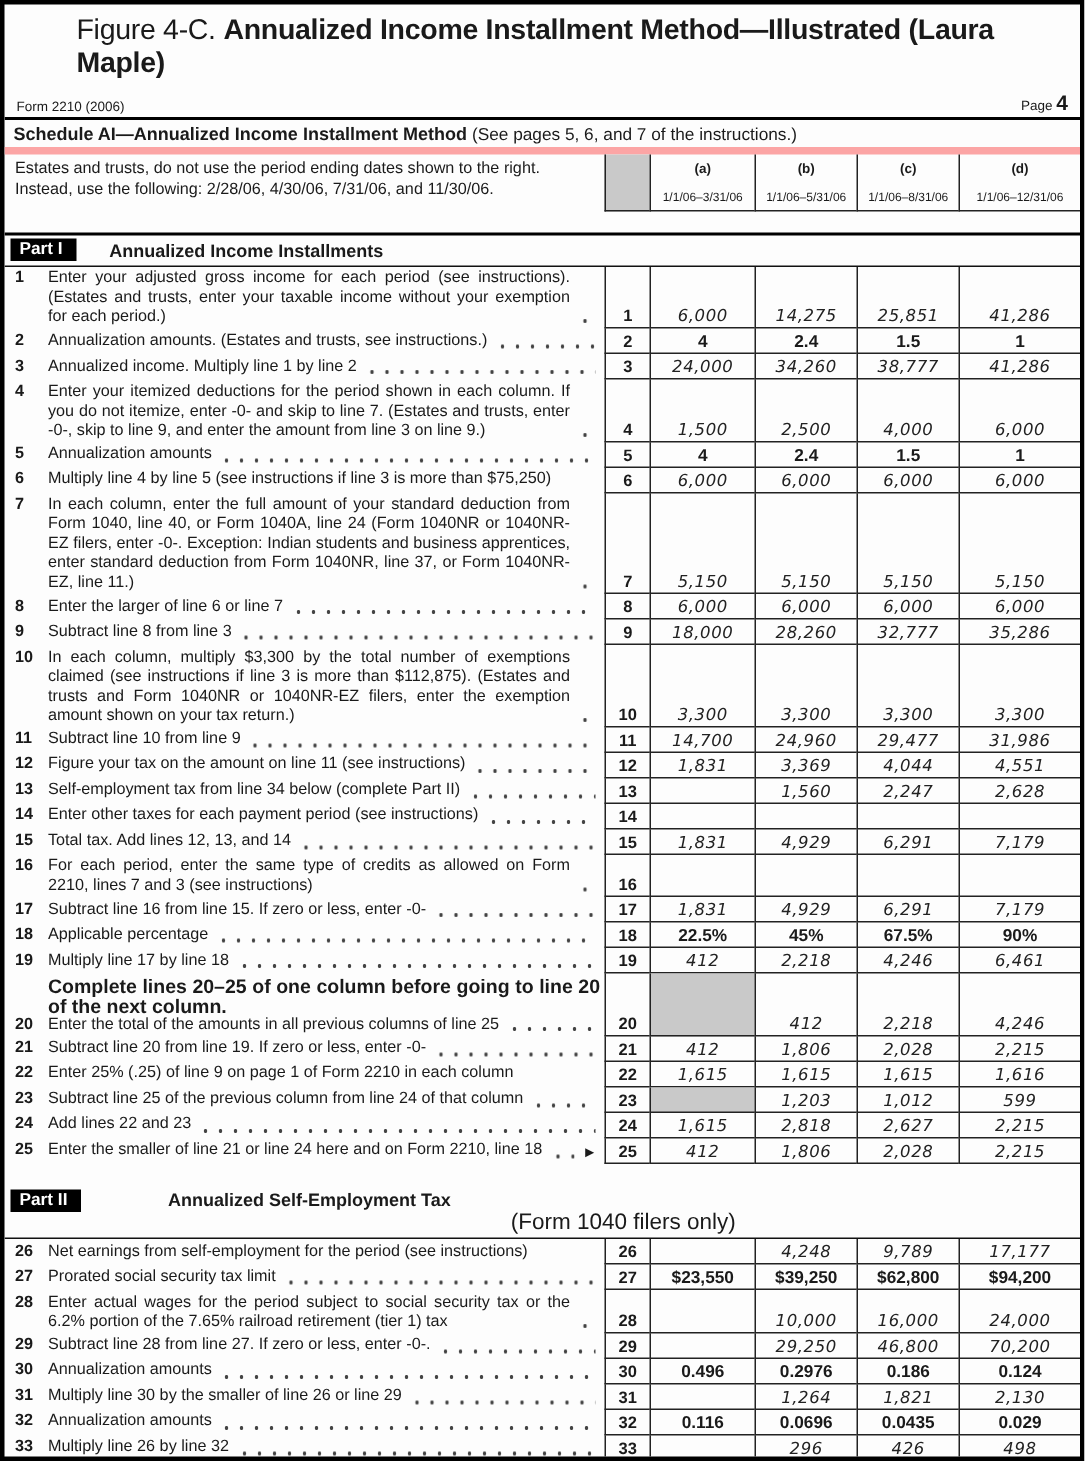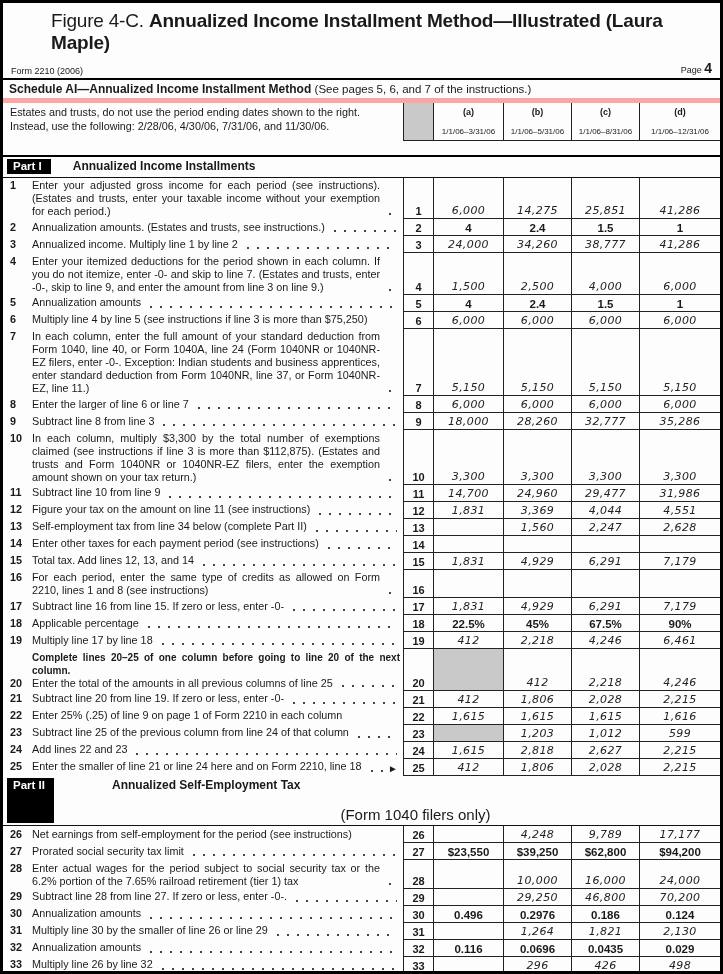--- a/index.html
+++ b/index.html
@@ -40,37 +40,37 @@
     height:38px;
     display:flex; flex-direction:column; align-items:center; justify-content:center;
     text-align:center;
   }
   .hcell .cl { font-size:9px; font-weight:bold; }
   .hcell .cr { font-size:8px; margin-top:10px; }
   .hcell.shade { background:#c9c9c9; }
   
   .part-bar {
     border-top:2px solid #000; border-bottom:1.5px solid #111;
-    display:flex; 
+    display:flex; align-items:center;
     padding:2px 4px 2.5px 4px;
   }
   .pbadge {
     background:#000; color:#fff; font-weight:bold;
     font-size:11.5px; padding:1px 9px 2px 6px; margin-right:22px;
   }
   .ptitle { font-weight:bold; font-size:12px; }
   .psub { font-weight:normal; font-size:15px; margin-left:4px;margin-top:28px; }
   
   .rows { display:flex; flex-direction:column; }
   .row { min-height:17px; }
   .desc {
     display:flex; flex-direction:column; justify-content:flex-start;
     padding:1.5px 3px 1px 7px;
   }
-  .dnote { font-weight:bold; font-size:10px; line-height:13px; padding-left:22px; text-align:justify; }
+  .dnote { font-weight:bold; font-size:13px; line-height:13px; padding-left:22px; text-align:justify; }
   .dwrap { display:flex; flex:1; }
   .lnum { width:22px; flex:0 0 22px; font-weight:bold; font-size:10.8px; line-height:13px; }
   .dtext { font-size:10.8px; line-height:13px; text-align:justify; max-width:348px; }
   .dleader {
     flex:1 1 10px; min-width:6px; height:10px; align-self:flex-end;
     margin:0 3px 2px 5px;
     background-image:radial-gradient(circle, #444 1.1px, rgba(0,0,0,0) 1.4px);
     background-size:10px 4px; background-repeat:repeat-x; background-position:left bottom;
   }
   .darrow { align-self:flex-end; font-size:10px; line-height:10px; margin:0 2px 1px 2px; }
@@ -346,21 +346,21 @@
         <div class="ncell">15</div>
         <div class="vcell entry">1,831</div>
         <div class="vcell entry">4,929</div>
         <div class="vcell entry">6,291</div>
         <div class="vcell entry">7,179</div>
       </div>
       <div class="grid-row row">
         <div class="desc">
           <div class="dwrap">
             <span class="lnum">16</span>
-            <span class="dtext">For each period, enter the same type of credits as allowed on Form 2210, lines 1 and 8 (see instructions)</span>
+            <span class="dtext">For each period, enter the same type of credits as allowed on Form 2210, lines 7 and 3 (see instructions)</span>
             <span class="dleader"></span>
           </div>
         </div>
         <div class="ncell">16</div>
         <div class="vcell entry"></div>
         <div class="vcell entry"></div>
         <div class="vcell entry"></div>
         <div class="vcell entry"></div>
       </div>
       <div class="grid-row row">

